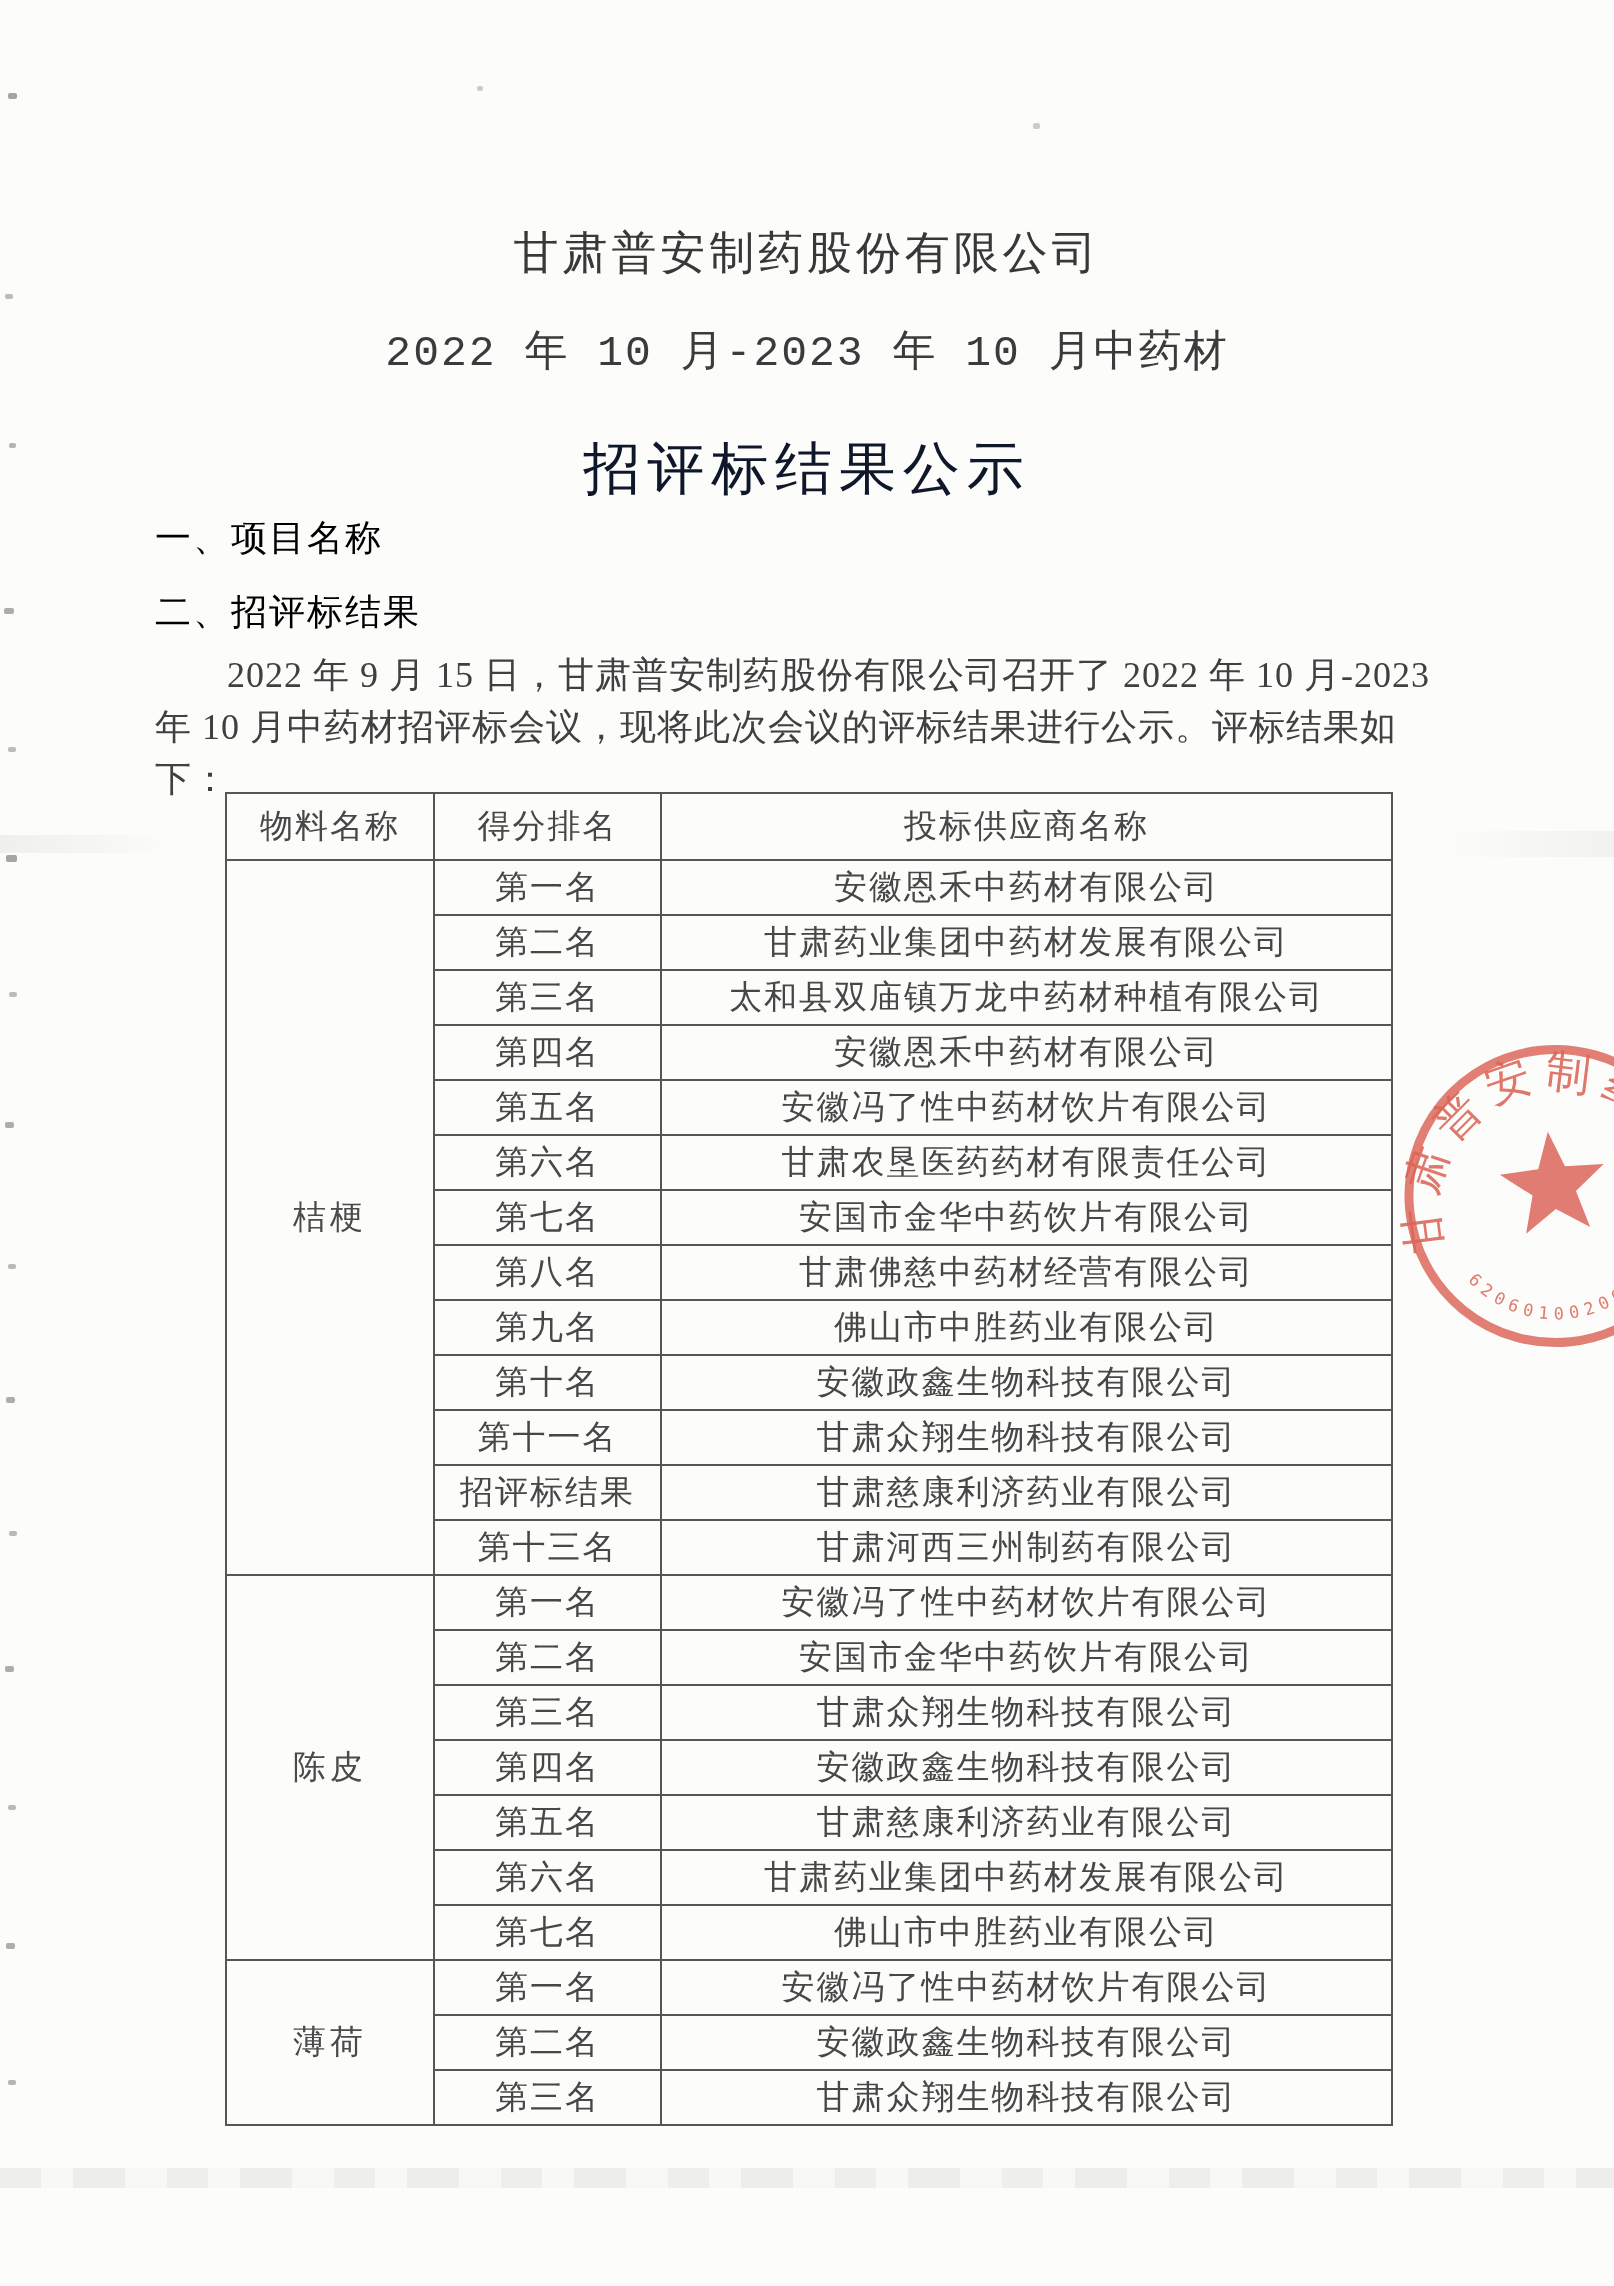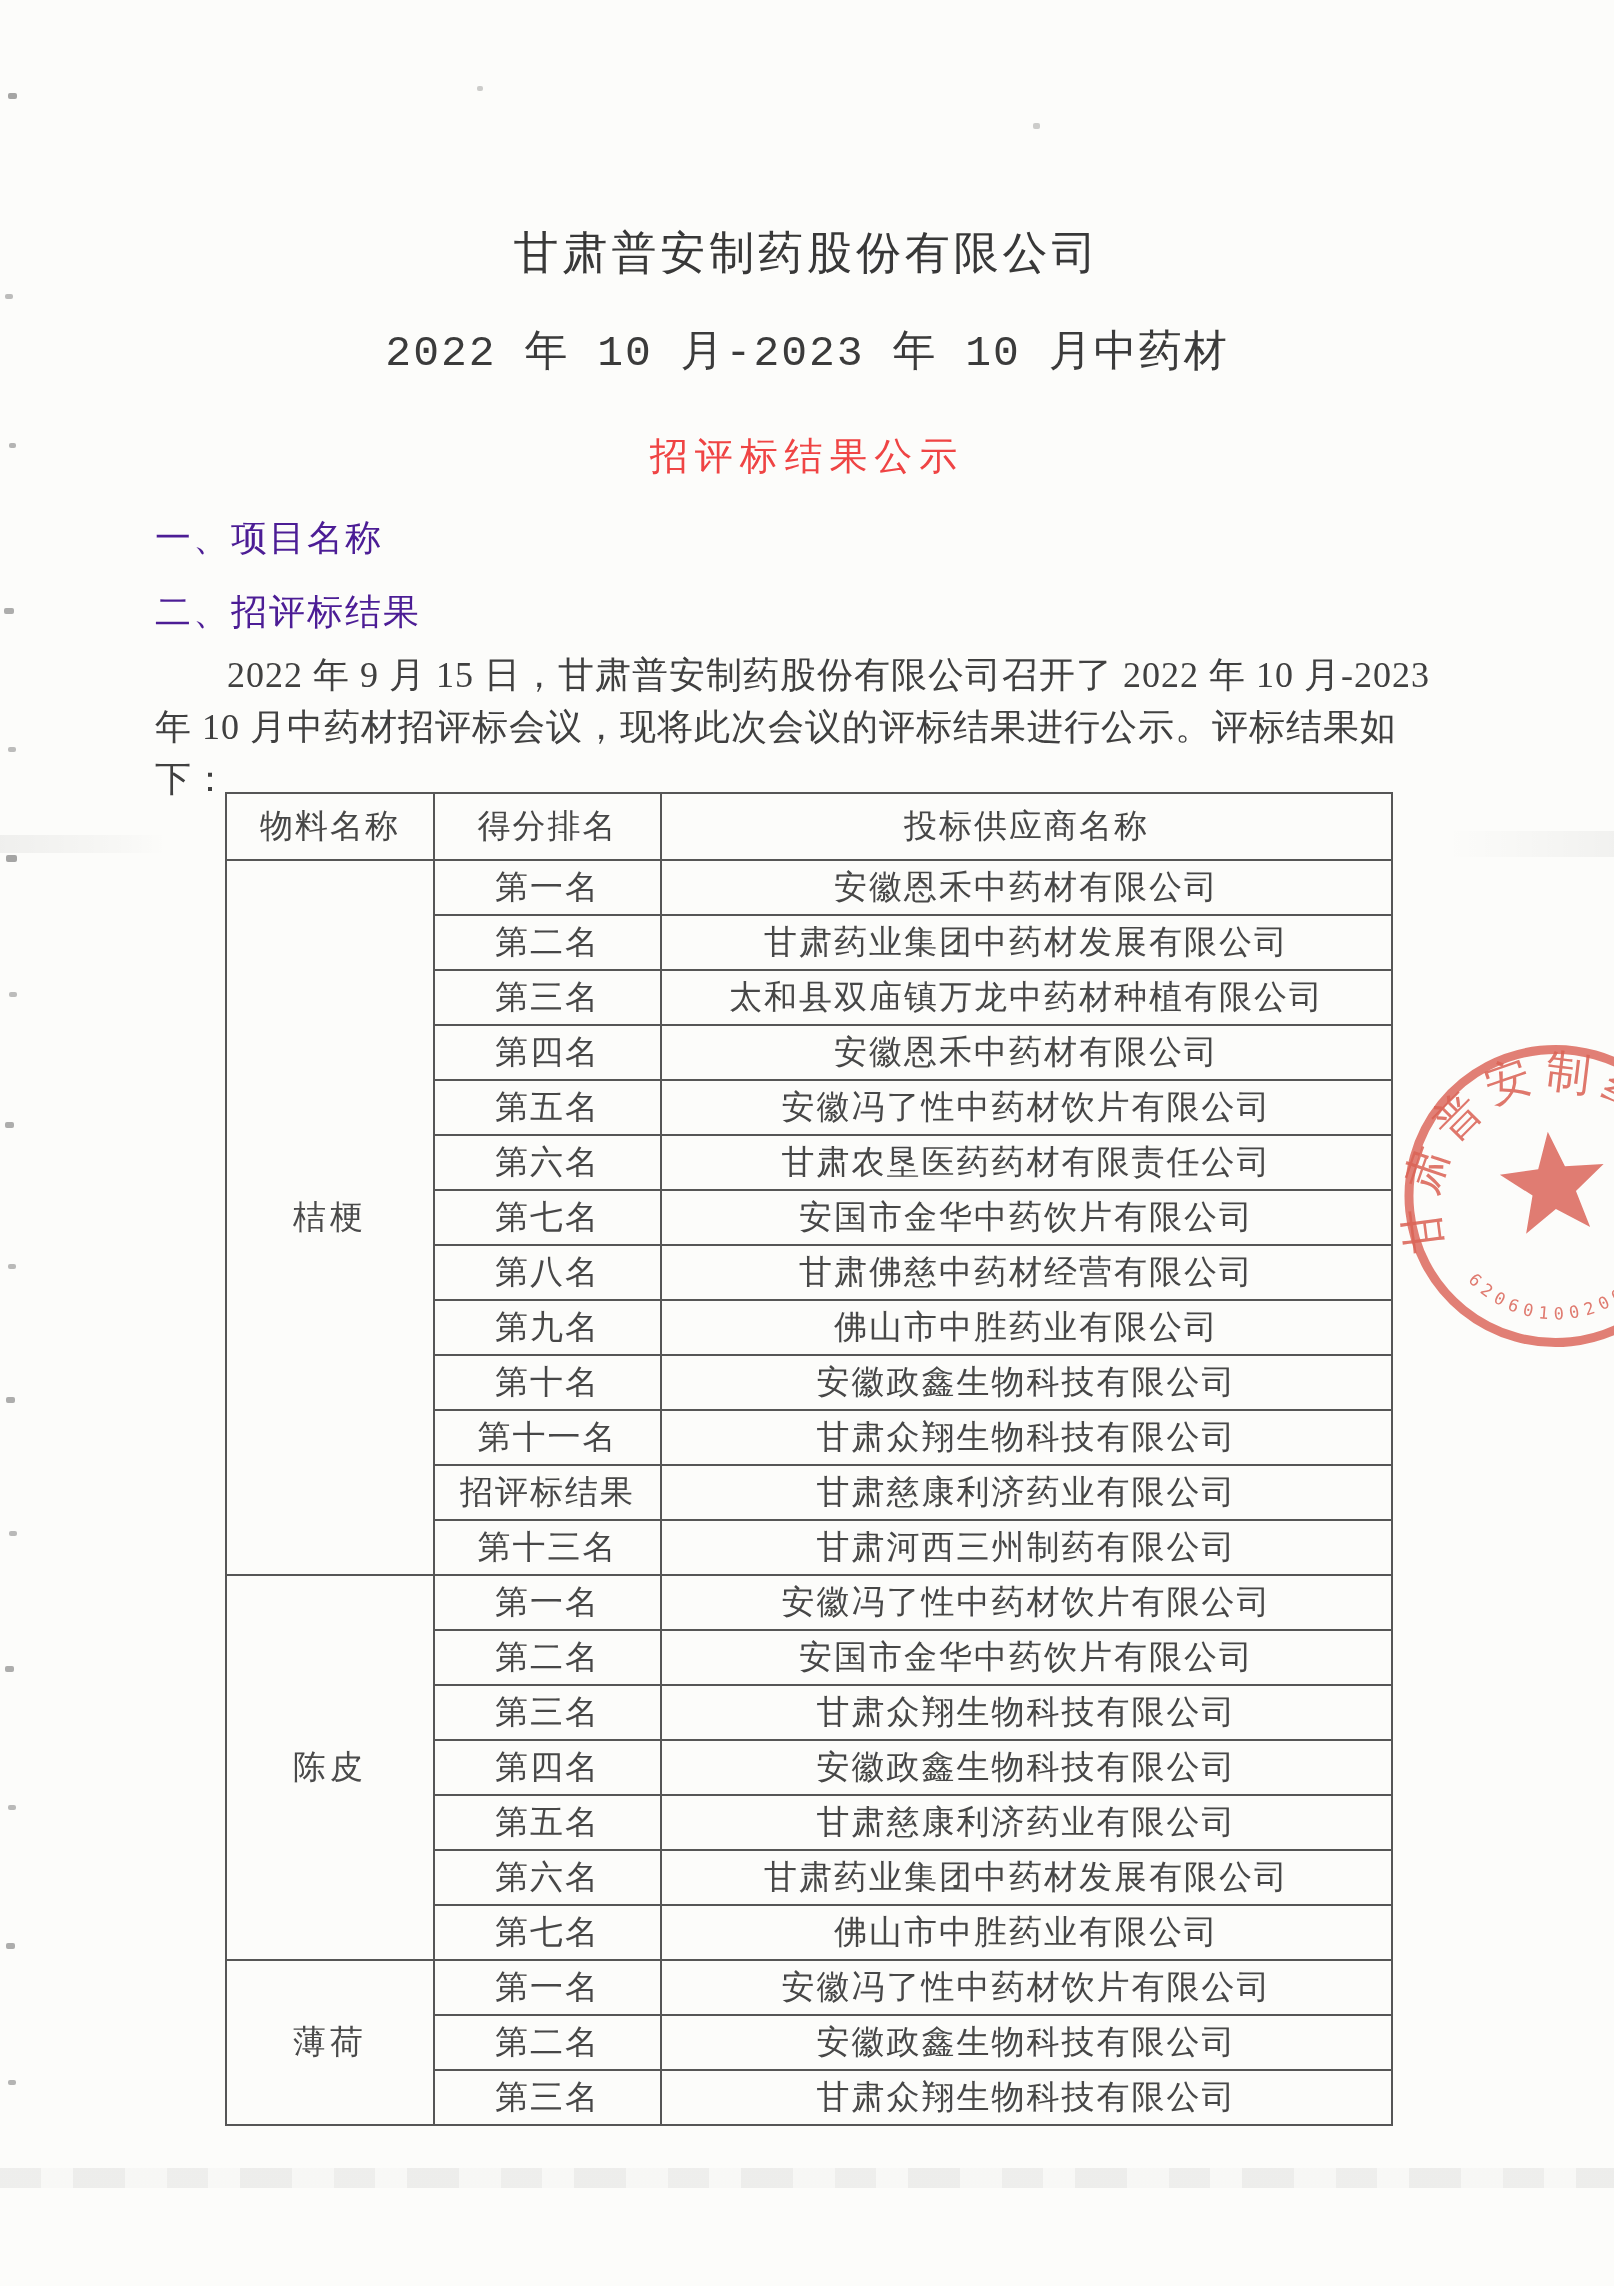--- a/index.html
+++ b/index.html
@@ -5,24 +5,24 @@
   html,body{margin:0;padding:0;background:#e9e9e9;}
   .page{
     position:relative;width:1614px;height:2287px;margin:0 auto;
     background:#fcfcfa;overflow:hidden;
     font-family:"Liberation Serif","DejaVu Serif",serif;
     color:#3f3f3f;
   }
   .title-block{position:absolute;left:0;top:0;width:100%;text-align:center;font-family:Liberation Mono, monospace;}
   .doc-title{margin-top:223px;font-size:45px;font-weight:500;letter-spacing:3.9px;color:#383838;}
   .doc-subtitle1{margin-top:39px;font-size:43px;font-weight:400;letter-spacing:2px;color:#3b3b3b;}
-  .doc-subtitle2{margin-top:51px;font-size:38px;font-weight:400;letter-spacing:6.9px;color:#ef4444;}
+  .doc-subtitle2{margin-top:51px;font-size:57px;font-weight:400;letter-spacing:6.9px;color:#0f172a;}
 
   .content{position:absolute;left:155px;top:488px;width:1315px;}
-  .sec-heading{font-size:36px;font-weight:500;color:#4c1d95;margin-top:25.5px;letter-spacing:2px;}
+  .sec-heading{font-size:36px;font-weight:500;color:#000000;margin-top:25.5px;letter-spacing:2px;}
   .sec-body{font-size:35px;margin-top:15.7px;text-indent:2em;letter-spacing:1px;color:#424242;}
   .para-line{font-size:36px;line-height:52px;letter-spacing:1px;color:#404040;}
   .para-line.first{text-indent:2em;margin-top:11.8px;}
 
   table.results{
     position:absolute;left:225px;top:792px;width:1166px;
     border-collapse:collapse;table-layout:fixed;
   }
   table.results col.c1{width:208px;}
   table.results col.c2{width:227px;}

